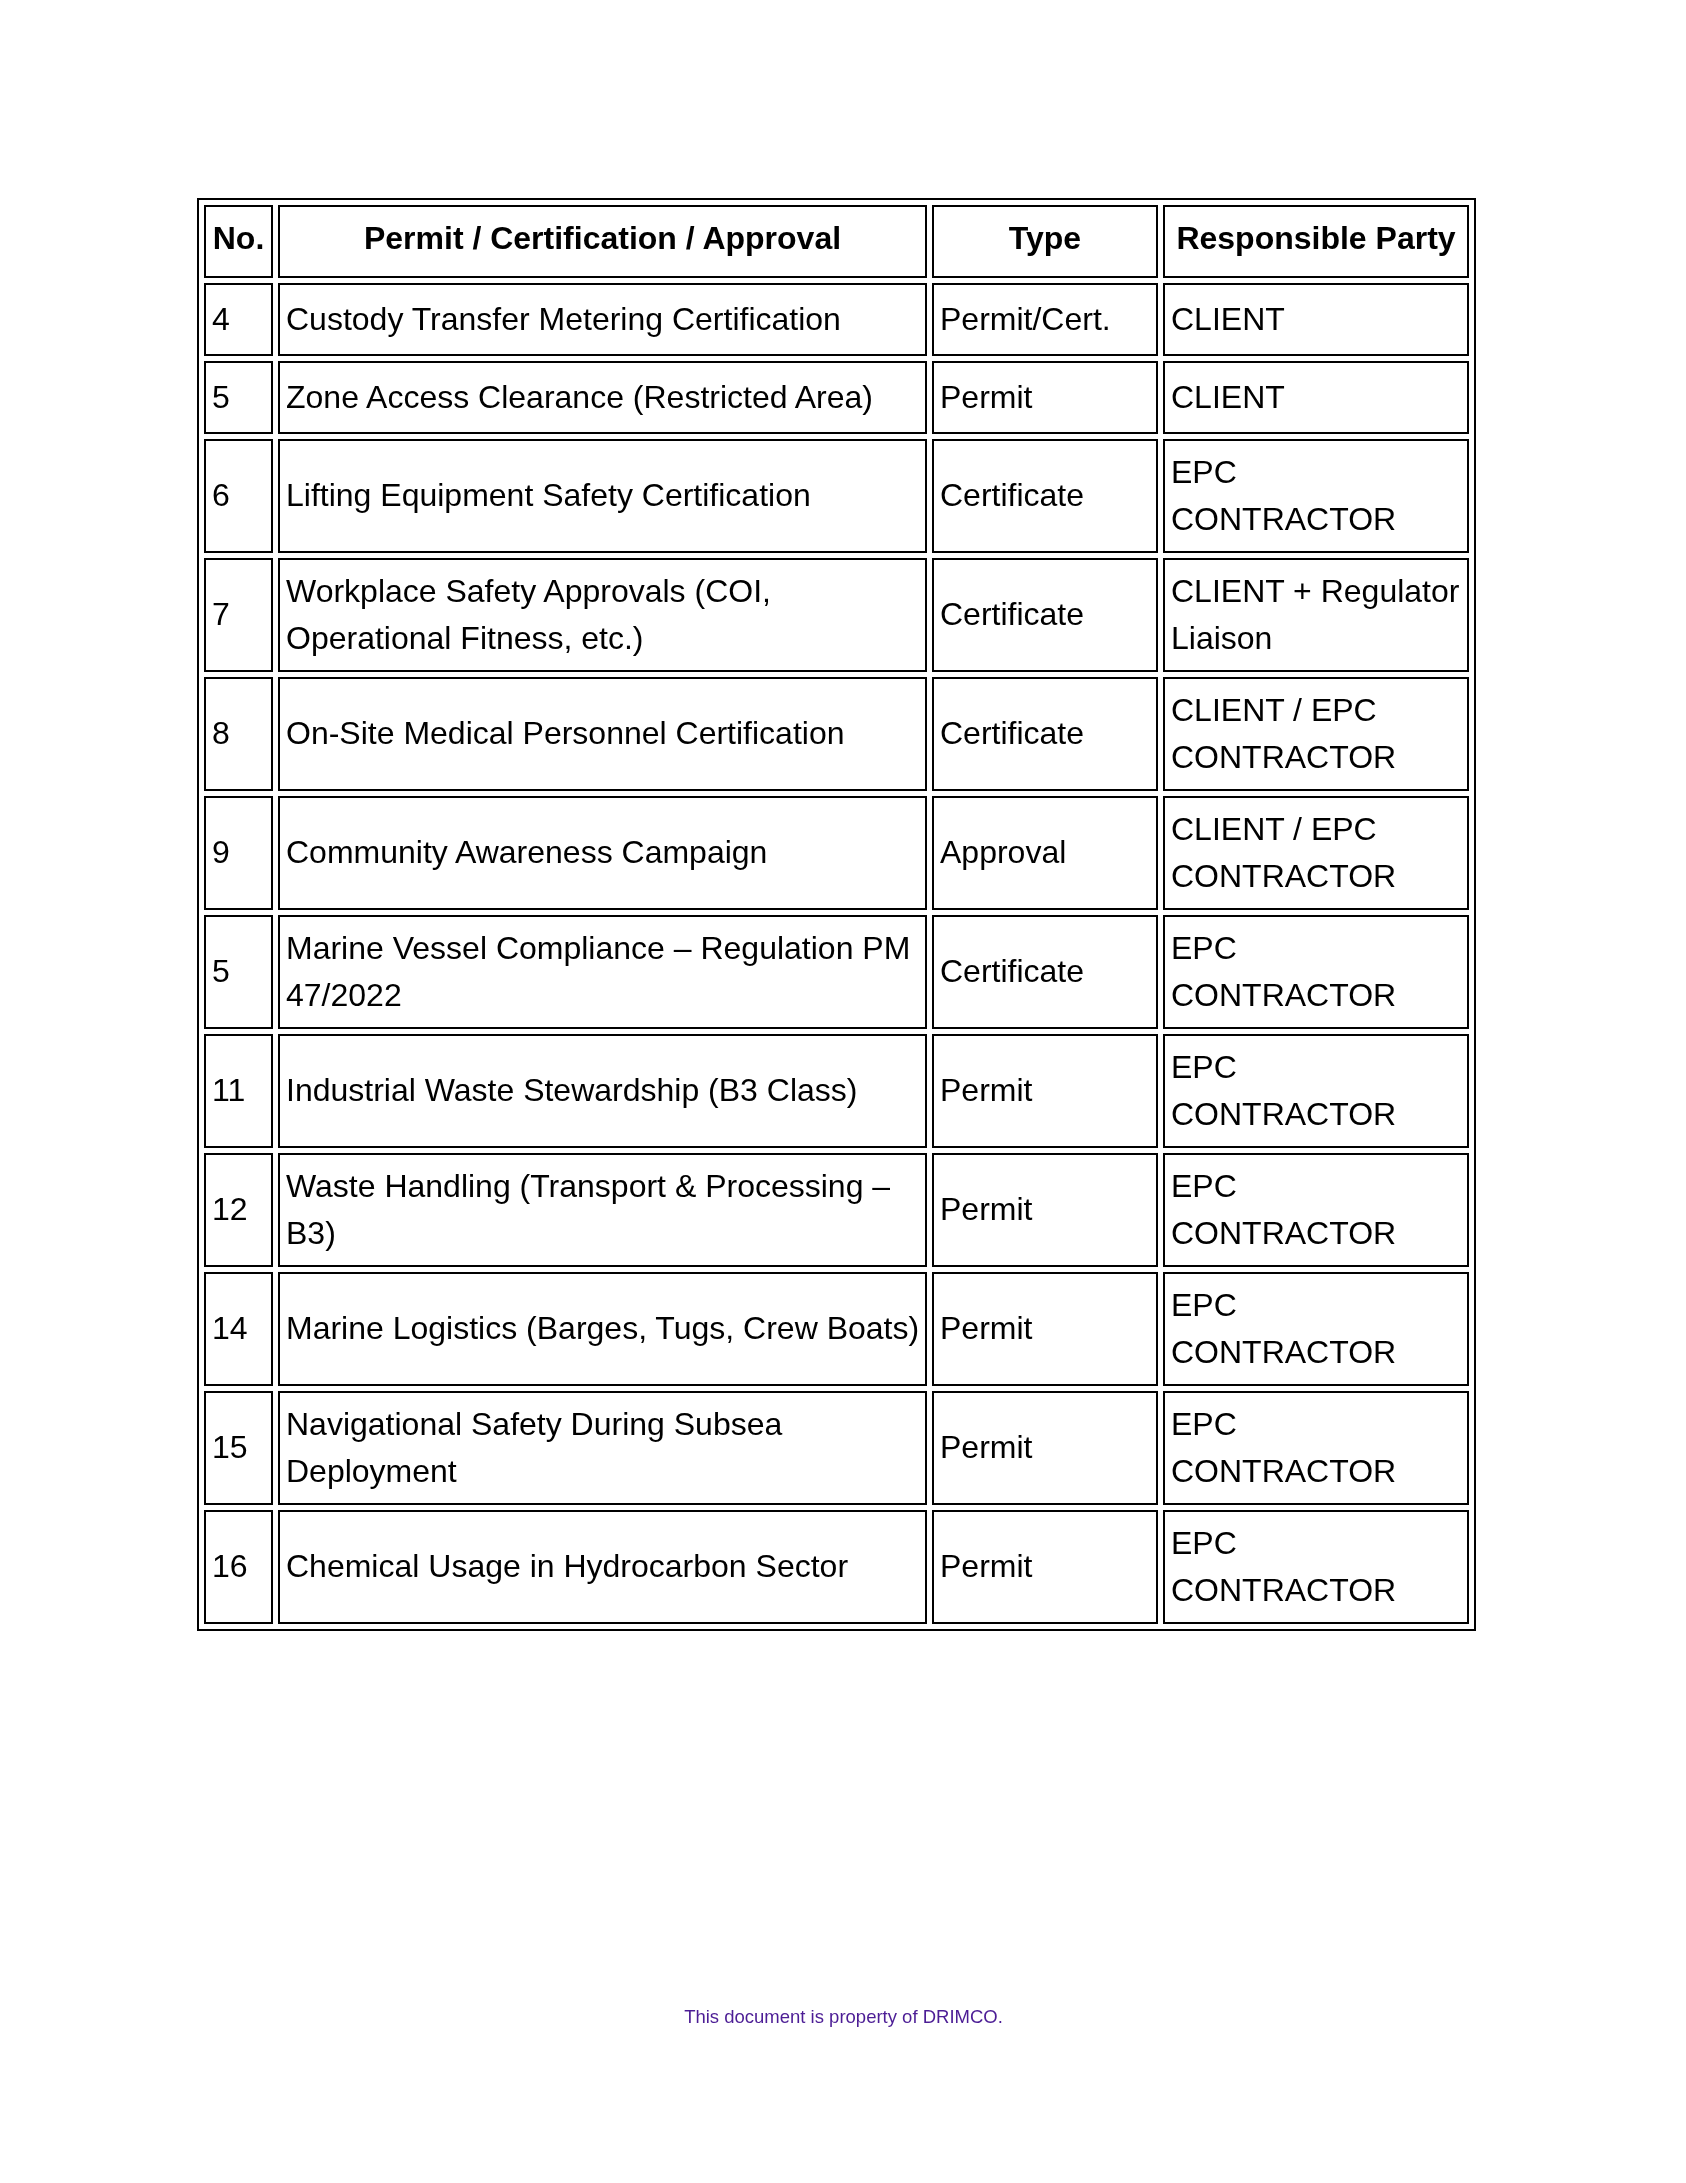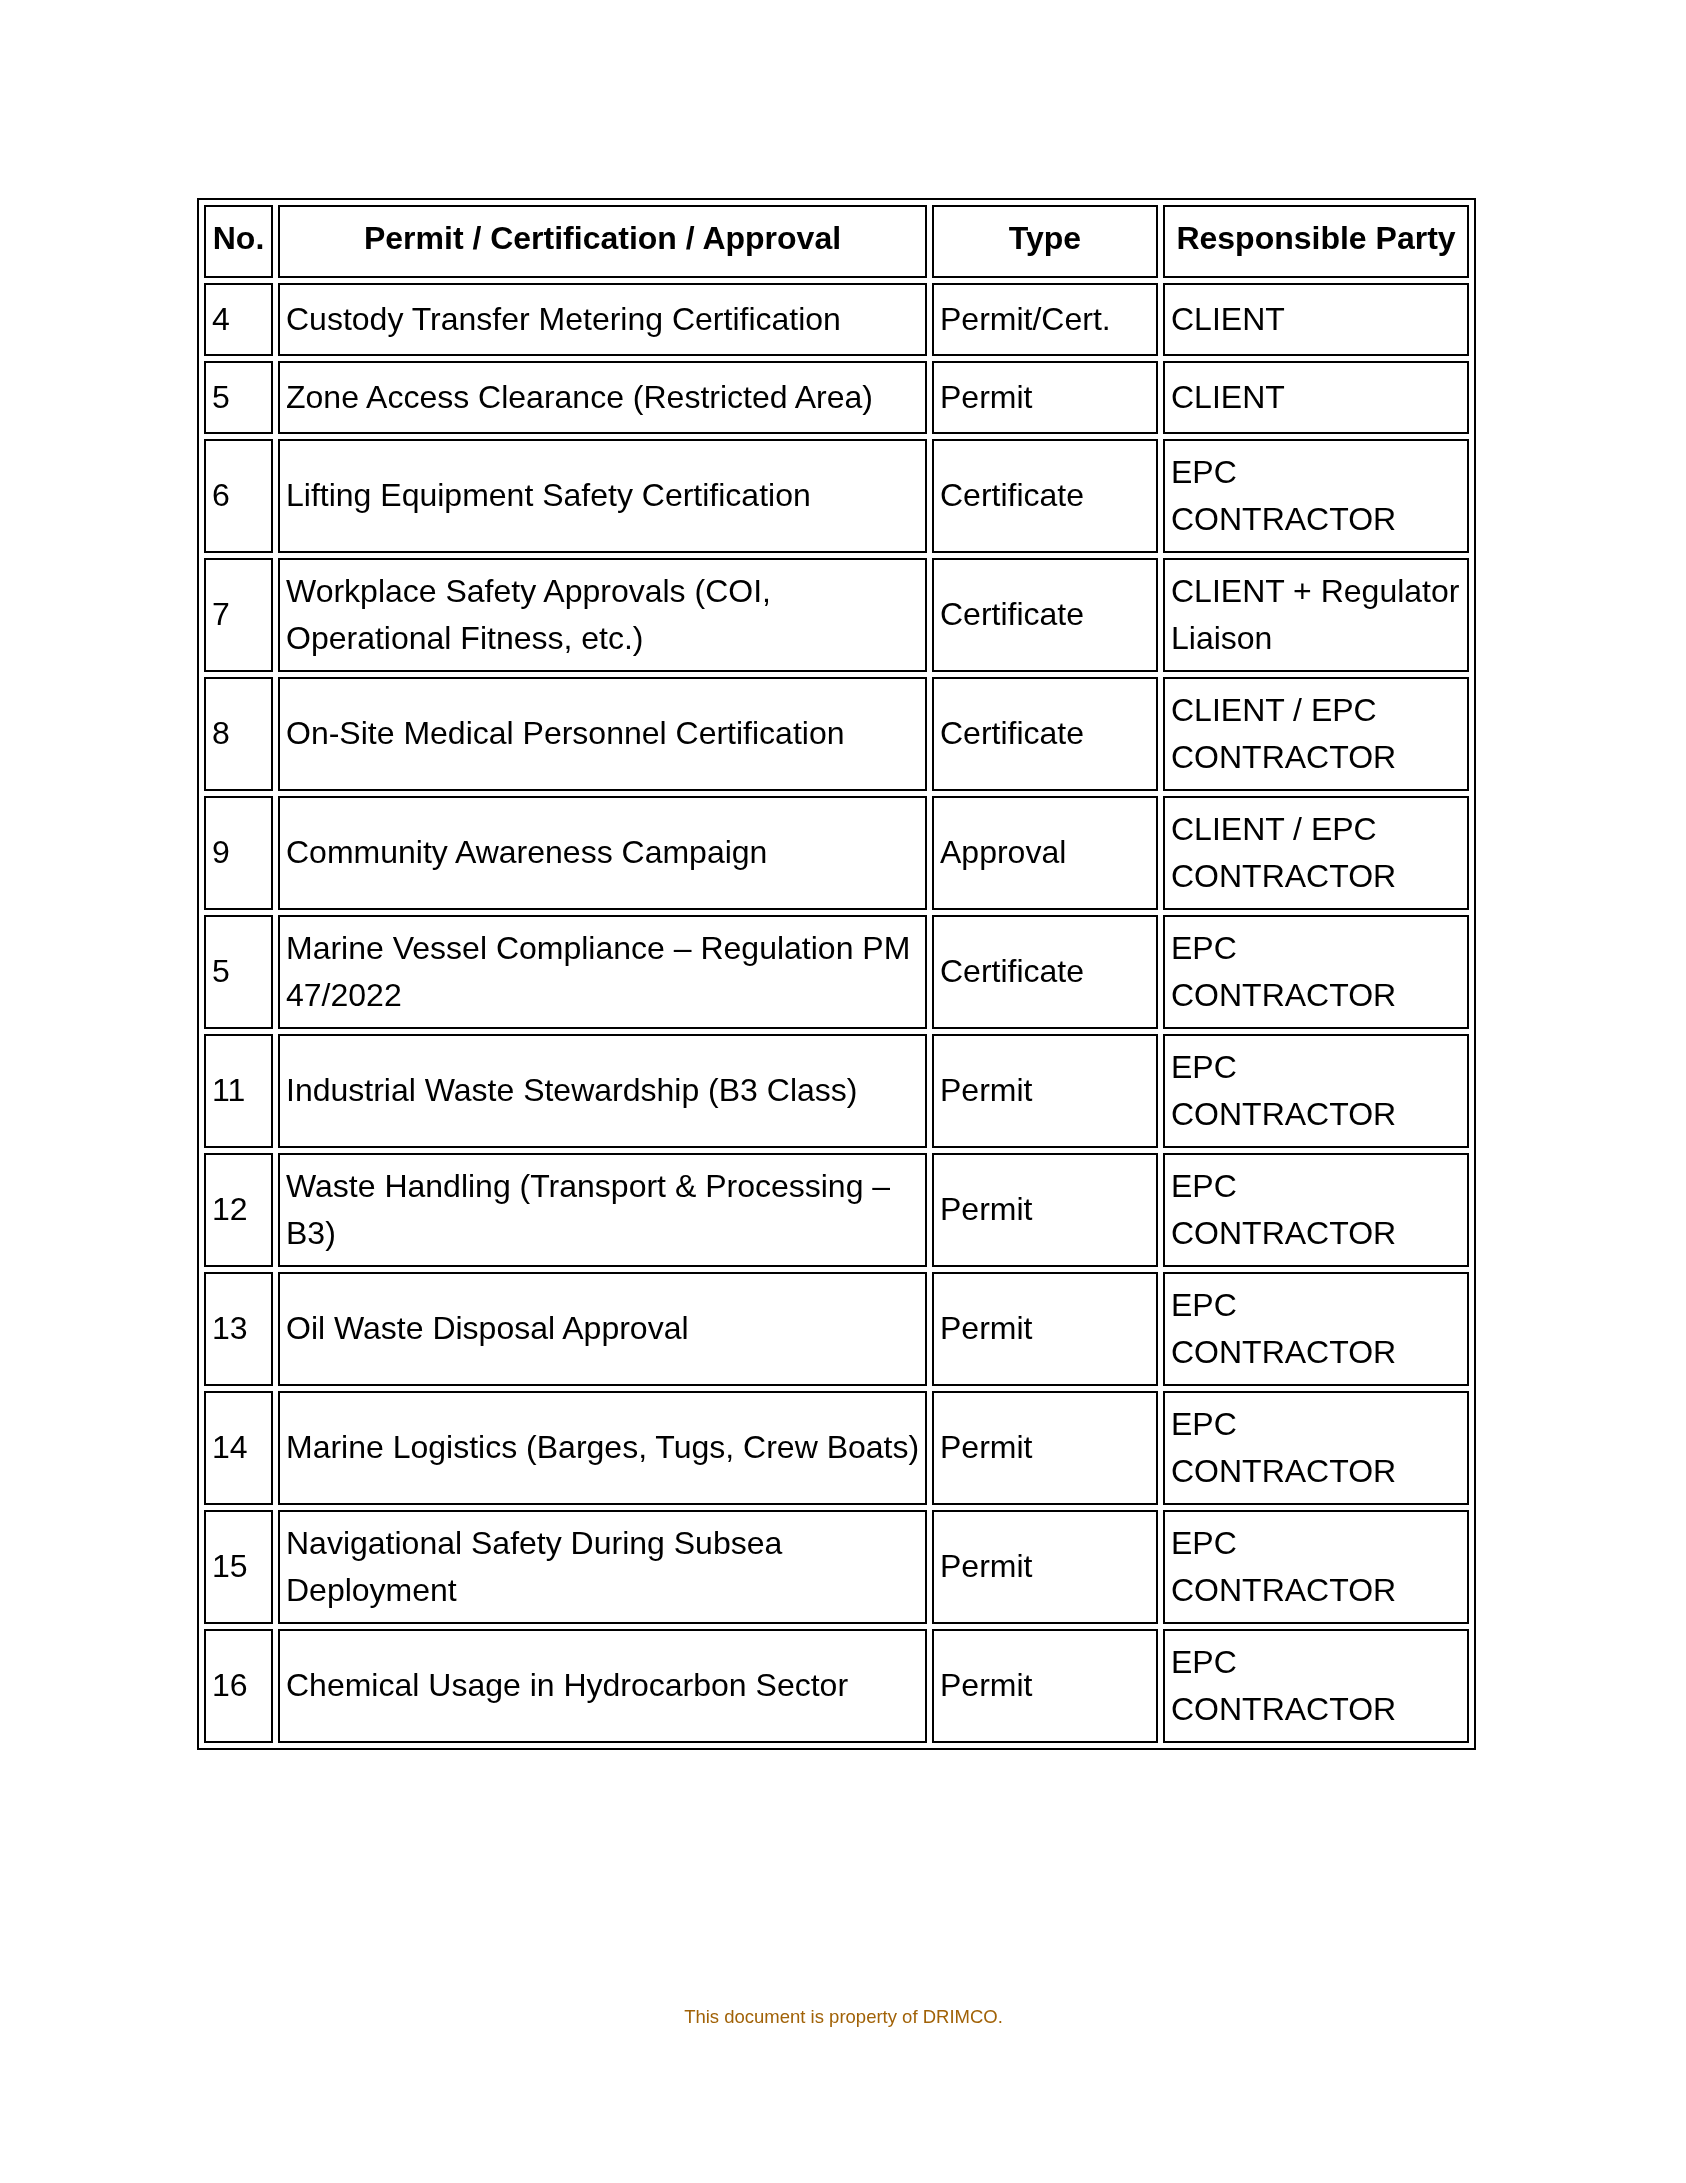--- a/index.html
+++ b/index.html
@@ -55,21 +55,21 @@
   tr.h1 td { height: 73px; }
   tr.h2 td { height: 114px; }
   .footer {
     position: absolute;
     top: 2005px;
     left: 0;
     width: 1687px;
     text-align: center;
     font-size: 18.5px;
     line-height: 1.3;
-    color: #a16207;
+    color: #4c1d95;
   }
 </style>
 </head>
 <body>
 
 <div class="page">
 
   <table class="permits">
     <colgroup>
       <col class="c-no">
@@ -134,26 +134,20 @@
           <td>Permit</td>
           <td>EPC CONTRACTOR</td>
         </tr>
         <tr class="h2">
           <td>12</td>
           <td>Waste Handling (Transport &amp; Processing – B3)</td>
           <td>Permit</td>
           <td>EPC CONTRACTOR</td>
         </tr>
         <tr class="h2">
-          <td>13</td>
-          <td>Oil Waste Disposal Approval</td>
-          <td>Permit</td>
-          <td>EPC CONTRACTOR</td>
-        </tr>
-        <tr class="h2">
           <td>14</td>
           <td>Marine Logistics (Barges, Tugs, Crew Boats)</td>
           <td>Permit</td>
           <td>EPC CONTRACTOR</td>
         </tr>
         <tr class="h2">
           <td>15</td>
           <td>Navigational Safety During Subsea Deployment</td>
           <td>Permit</td>
           <td>EPC CONTRACTOR</td>

